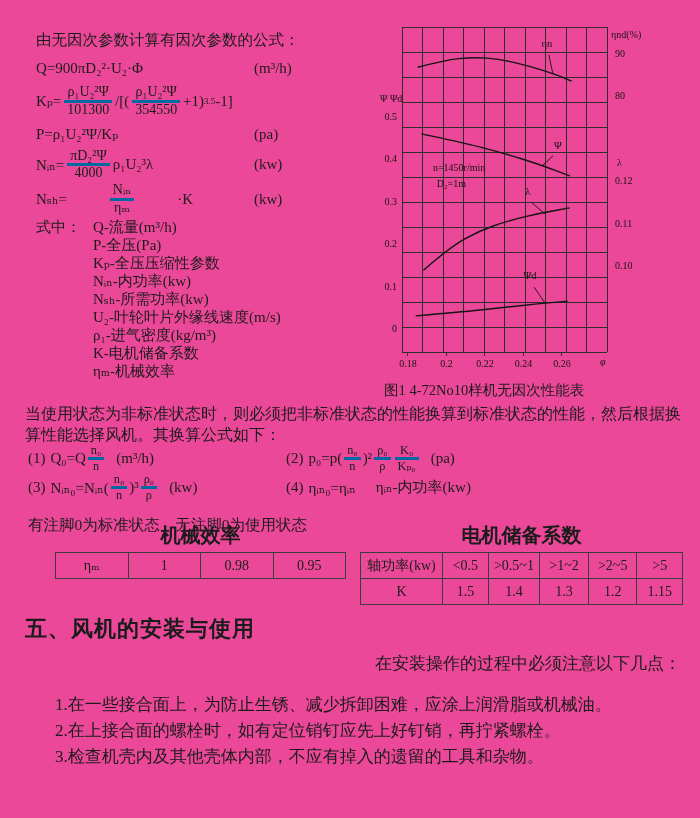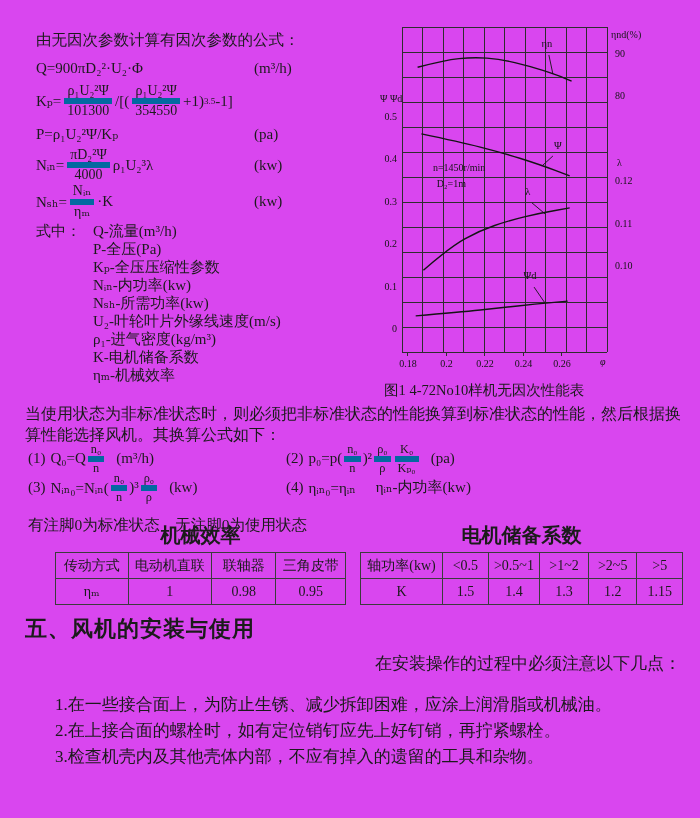--- a/index.html
+++ b/index.html
@@ -1,24 +1,24 @@
 <!DOCTYPE html>
 <html><head>
 <meta charset="utf-8">
 <style>
   html,body{margin:0;padding:0;}
-  .page{position:relative;width:700px;height:818px;background:#d946ef;color:#1b1b1b;
+  .page{position:relative;width:700px;height:818px;background:#ec4899;color:#1b1b1b;
         overflow:hidden;font-family:"Liberation Serif","DejaVu Serif",serif;}
   
   #formulas{position:absolute;left:36px;top:30px;width:345px;}
   #formulas .intro{font-size:15.5px;margin-bottom:5px;}
   .fline{position:relative;font-size:15px;min-height:24px;display:flex;align-items:center;margin-bottom:2px;}
   .fline .unit{position:absolute;left:218px;}
   .frac{display:inline-block;vertical-align:middle;text-align:center;line-height:1.02;margin:0 3px;font-size:0.93em;}
-  .frac .num{display:block;border-bottom:6px solid #0369a1;padding:0 3px;}
+  .frac .num{display:block;border-bottom:3px solid #0369a1;padding:0 3px;}
   .frac .den{display:block;padding:0 3px;}
   .frac.sm{font-size:0.82em;margin:0 2px;}
   sup.exp{font-size:9px;vertical-align:8px;}
   #defs{position:relative;padding-left:57px;font-size:15px;line-height:18px;margin-top:3px;}
   #defs .lead{position:absolute;left:0;top:0;}
   
   #chart-block{position:absolute;left:378px;top:24px;width:320px;}
   #chart-svg{display:block;}
   #chart-svg .grid{stroke:#2e2e2e;stroke-width:1;shape-rendering:crispEdges;}
   #chart-svg .curve{fill:none;stroke:#141414;stroke-width:1.4;}
@@ -92,21 +92,21 @@
     <div class="fline" style="min-height:33px;">
       <span>Nᵢₙ=</span>
       <span class="frac">
         <span class="num">πD₂²Ψ</span>
         <span class="den">4000</span>
       </span>
       <span>ρ₁U₂³λ</span>
       <span class="unit">(kw)</span>
     </div>
 
-    <div class="fline" style="min-height:32px;">
+    <div class="fline" style="min-height:32px;gap:40px;">
       <span>Nₛₕ=</span>
       <span class="frac">
         <span class="num">Nᵢₙ</span>
         <span class="den">ηₘ</span>
       </span>
       <span>·K</span>
       <span class="unit">(kw)</span>
     </div>
 
     <div id="defs">
@@ -248,26 +248,20 @@
     </div>
   </div>
 
   <div id="note">有注脚0为标准状态　无注脚0为使用状态</div>
 
   <div id="tables">
     <div class="tbox-left">
       <div class="ttitle">机械效率</div>
       <table>
         <tbody>
-            <tr>
-          <td style="width:25%">传动方式</td>
-          <td style="width:29%">电动机直联</td>
-          <td style="width:22%">联轴器</td>
-          <td style="width:24%">三角皮带</td>
-        </tr>
         <tr>
           <td>ηₘ</td>
           <td>1</td>
           <td>0.98</td>
           <td>0.95</td>
         </tr>
       </tbody>
         </table>
     </div>
     <div class="tbox-right">

